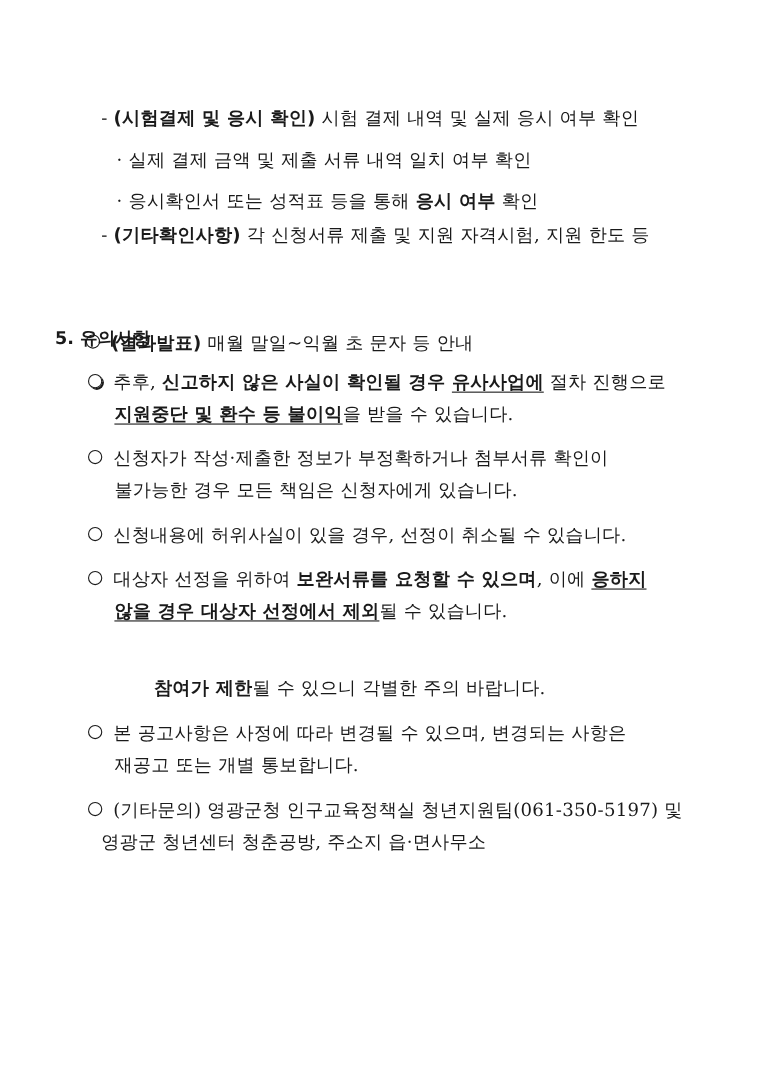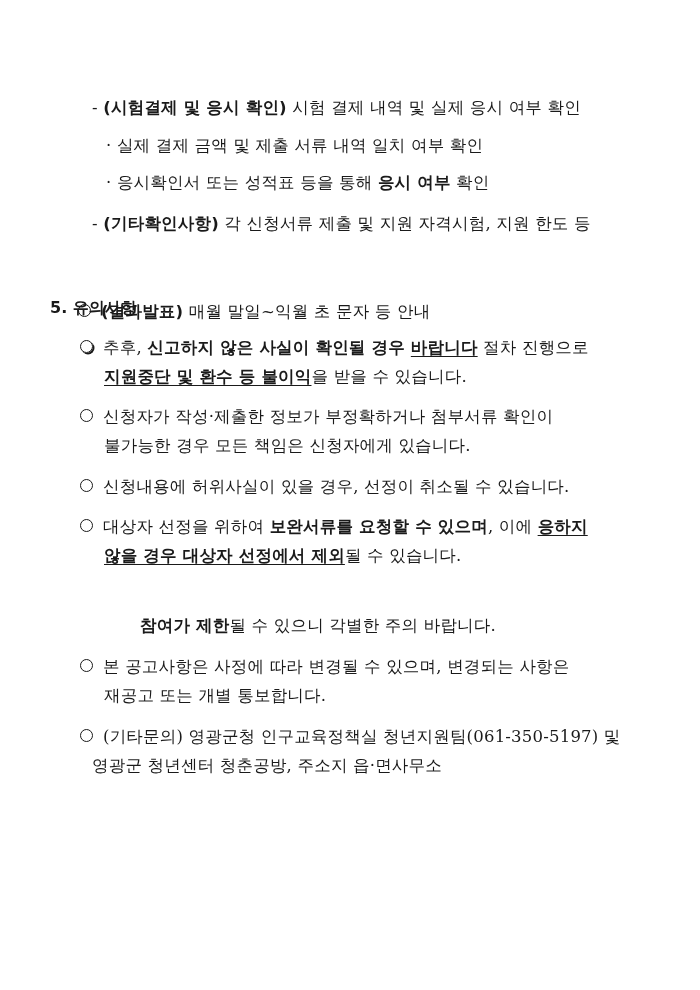--- a/index.html
+++ b/index.html
@@ -36,32 +36,32 @@
   </div>
 
   <div class="line" style="left:106px; top:135px;">
     <span>· 실제 결제 금액 및 제출 서류 내역 일치 여부 확인</span>
   </div>
 
   <div class="line" style="left:106px; top:172px;">
     <span>· 응시확인서 또는 성적표 등을 통해 </span><span class="b">응시 여부</span><span> 확인</span>
   </div>
 
-  <div class="line" style="left:92px; top:213px;">
+  <div class="line" style="left:92px; top:203px;">
     <span>- </span><span class="b">(기타확인사항)</span><span> 각 신청서류 제출 및 지원 자격시험, 지원 한도 등</span>
   </div>
 
   <div class="line" style="left:78px; top:257px;margin-top:44px;">
     <span class="bullet"></span><span class="b">(결과발표)</span><span> 매월 말일~익월 초 문자 등 안내</span>
   </div>
 
   <div class="heading">5. 유의사항</div>
 
   <div class="line" style="left:80px; top:337px;">
-    <span class="bullet shadow"></span><span>추후, </span><span class="b">신고하지 않은 사실이 확인될 경우 </span><span class="b u">바랍니다</span><span> 절차 진행으로</span>
+    <span class="bullet shadow"></span><span>추후, </span><span class="b">신고하지 않은 사실이 확인될 경우 </span><span class="b u">유사사업에</span><span> 절차 진행으로</span>
   </div>
   <div class="line" style="left:104px; top:366px;">
     <span class="b u">지원중단 및 환수 등 불이익</span><span>을 받을 수 있습니다.</span>
   </div>
 
   <div class="line" style="left:80px; top:406px;">
     <span class="bullet"></span><span>신청자가 작성·제출한 정보가 부정확하거나 첨부서류 확인이</span>
   </div>
   <div class="line" style="left:104px; top:435px;">불가능한 경우 모든 책임은 신청자에게 있습니다.</div>
 

